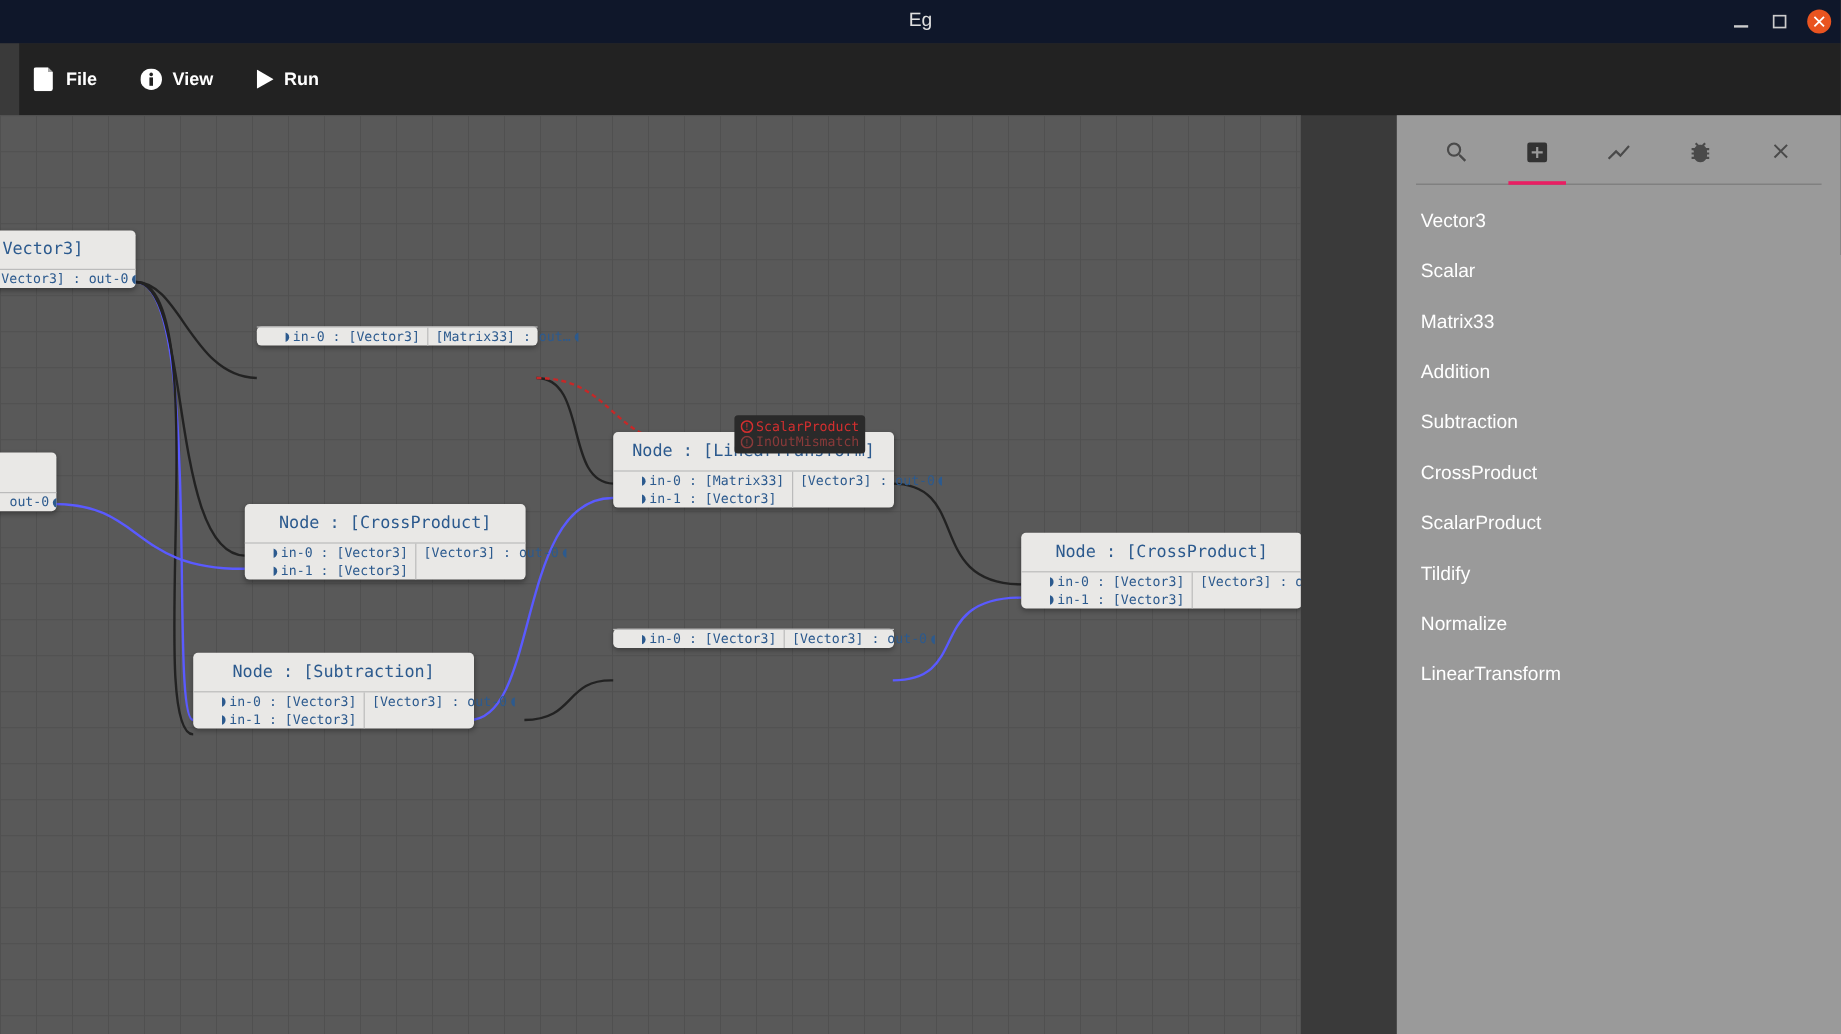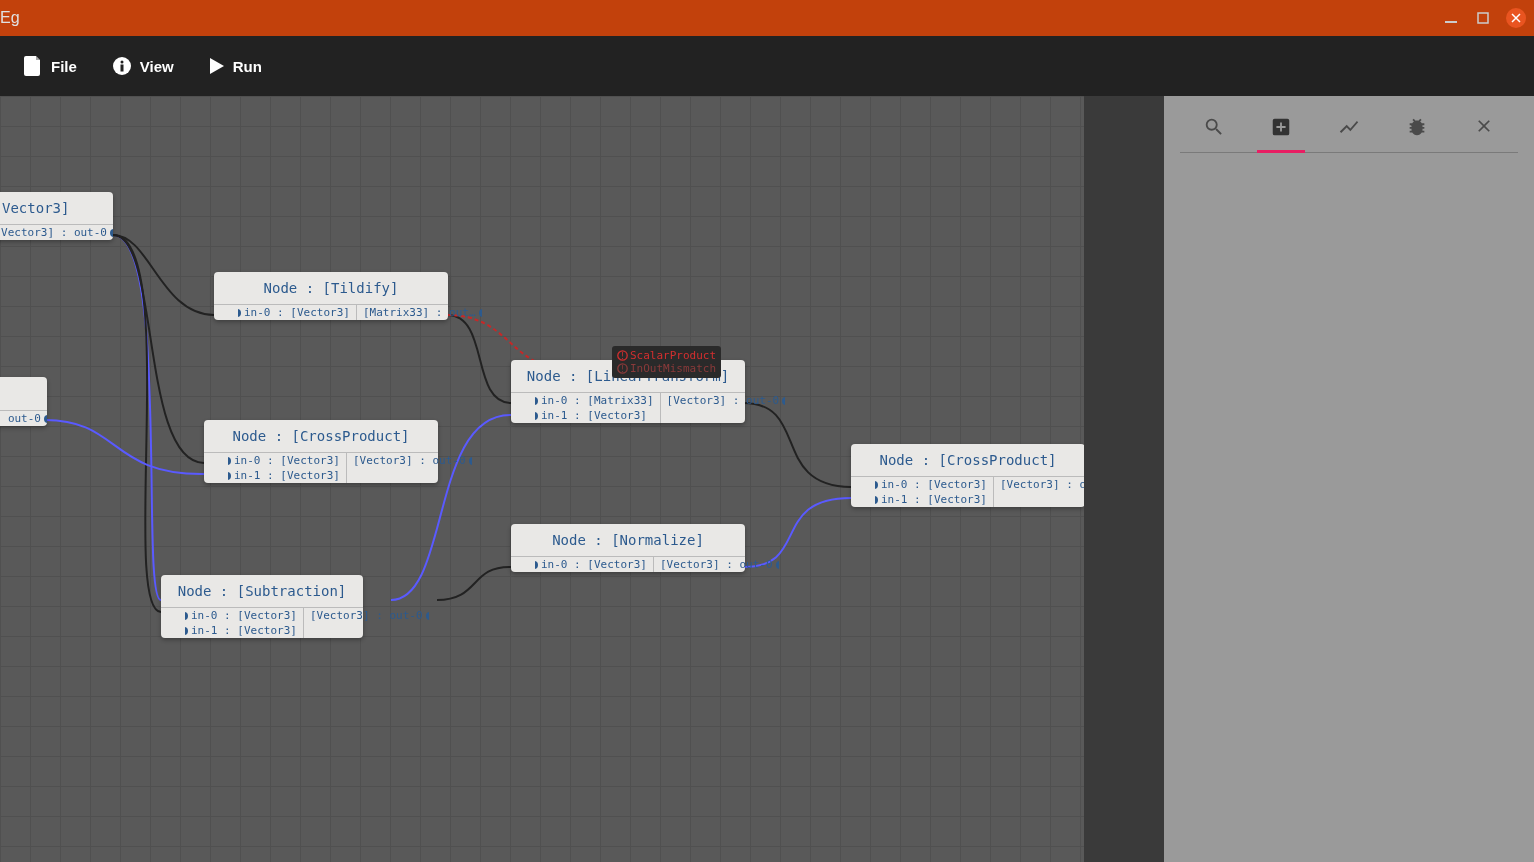--- a/index.html
+++ b/index.html
@@ -1,21 +1,21 @@
 <!DOCTYPE html>
 <html><head>
 <meta charset="utf-8">
 <style>
 * { box-sizing: border-box; margin: 0; padding: 0; }
 html, body { width: 1534px; height: 862px; overflow: hidden; font-family: sans-serif; background: #3a3a3a; }
-.titlebar { height: 36px; background: #c2410c; color: #e0e0e0; display: flex; align-items: center; justify-content: flex-start; position: relative; }
+.titlebar { height: 36px; background: #0f172a; color: #e0e0e0; display: flex; align-items: center; justify-content: center; position: relative; }
 .titlebar .win-controls { position: absolute; right: 8px; display: flex; gap: 14px; align-items: center; }
 .win-btn { width: 18px; height: 18px; display: flex; align-items: center; justify-content: center; cursor: pointer; color: #ccc; }
 .win-close { background: #e95420; border-radius: 50%; width: 20px; height: 20px; }
-.toolbar { height: 60px; background: #222; color: #fff; display: flex; align-items: center; padding: 0 24px; gap: 36px; }
+.toolbar { height: 60px; background: #222; color: #fff; display: flex; align-items: center; padding: 0 12px; gap: 36px; margin-left: 16px; }
 .toolbar .menu-item { display: flex; align-items: center; gap: 9px; cursor: pointer; font-size: 15px; font-weight: 600; }
 .canvas-area { position: absolute; left: 0; top: 96px; width: 1084px; height: 766px; background: #595959;
   background-image: linear-gradient(#505050 1px, transparent 1px), linear-gradient(90deg, #505050 1px, transparent 1px);
   background-size: 30px 30px; overflow: hidden; }
 .node { position: absolute; background: #e9e8e6; border-radius: 4px; box-shadow: 0 2px 4px rgba(0,0,0,.3); }
 .node-title { color: #2c5a8e; font-family: monospace; font-size: 14px; text-align: center; padding: 8px 10px; }
 .node-ports { display: flex; border-top: 1px solid #bbb; }
 .port-col { flex: 1; }
 .port-col.in { border-right: 1px solid #bbb; margin-left: 24px; }
 .port { font-family: monospace; font-size: 11px; color: #2c5a8e; padding: 1px 6px; position: relative; white-space: nowrap; overflow: hidden; text-overflow: ellipsis; }
@@ -111,21 +111,20 @@
   <div class="node" style="left:-50px; top:281px; width:97px">
     <div class="node-title" style="height:33px"></div>
     <div class="node-ports">
         <div class="port-col">
           <div class="port out">out-0</div>
         </div>
       </div>
   </div>
 
   <div class="node" style="left:214px; top:176px; width:234px">
-    <div class="node-title">Node : [Tildify]</div>
     <div class="node-ports">
       <div class="port-col in">
           <div class="port in">in-0 : [Vector3]</div>
         </div>
       <div class="port-col">
           <div class="port out">[Matrix33] : out…</div>
         </div>
     </div>
   </div>
 
@@ -135,21 +134,21 @@
       <div class="port-col in">
         <div class="port in">in-0 : [Vector3]</div>
         <div class="port in">in-1 : [Vector3]</div>
       </div>
       <div class="port-col">
           <div class="port out">[Vector3] : out-0</div>
         </div>
     </div>
   </div>
 
-  <div class="node" style="left:161px; top:479px; width:202px">
+  <div class="node" style="left:161px; top:448px; width:234px">
     <div class="node-title">Node : [Subtraction]</div>
     <div class="node-ports">
       <div class="port-col in">
         <div class="port in">in-0 : [Vector3]</div>
         <div class="port in">in-1 : [Vector3]</div>
       </div>
       <div class="port-col">
           <div class="port out">[Vector3] : out-0</div>
         </div>
     </div>
@@ -179,21 +178,20 @@
     <div class="error-line dim">
         <svg width="11" height="11" viewBox="0 0 11 11">
           <circle cx="5.5" cy="5.5" r="4.7" fill="none" stroke="#8a3a3a" stroke-width="1.3"></circle>
           <text x="5.5" y="8.5" text-anchor="middle" font-size="8" fill="#8a3a3a">!</text>
         </svg>
         <span>InOutMismatch</span>
       </div>
   </div>
 
   <div class="node" style="left:511px; top:428px; width:234px">
-    <div class="node-title">Node : [Normalize]</div>
     <div class="node-ports">
       <div class="port-col in">
           <div class="port in">in-0 : [Vector3]</div>
         </div>
       <div class="port-col">
           <div class="port out">[Vector3] : out-0</div>
         </div>
     </div>
   </div>
 
@@ -222,13 +220,25 @@
     <div class="side-tab"><svg width="22" height="22" viewBox="0 0 24 24">
           <path d="M3.5 18.5l6-6 4 4L22 6.92 20.59 5.5l-7.09 8-4-4L2 17l1.5 1.5z"></path>
         </svg></div>
     <div class="side-tab"><svg width="22" height="22" viewBox="0 0 24 24">
           <path d="M20 8h-2.81a5.99 5.99 0 0 0-1.82-1.96l1.63-1.63-1.41-1.41-2.17 2.17C12.96 5.06 12.49 5 12 5s-.96.06-1.42.17L8.41 3l-1.41 1.41 1.63 1.63C7.88 6.55 7.26 7.22 6.81 8H4v2h2.09c-.5.33-.9.66-.09 1v1H4v2h2v1c0 .34.04.67.09 1H4v2h2.81c1.04 1.79 2.97 3 5.19 3s4.15-1.21 5.19-3H20v-2h-2.09c.05-.33.09-.66.09-1v-1h2v-2h-2v-1c0-.34-.04-.67-.09-1H20V8z"></path>
         </svg></div>
     <div class="side-tab"><svg width="20" height="20" viewBox="0 0 24 24">
           <path d="M19 6.41L17.59 5 12 10.59 6.41 5 5 6.41 10.59 12 5 17.59 6.41 19 12 13.41 17.59 19 19 17.59 13.41 12z"></path>
         </svg></div>
   </div>
+  <div class="node-list">
+      <div class="node-list-item">Vector3</div>
+      <div class="node-list-item">Scalar</div>
+      <div class="node-list-item">Matrix33</div>
+      <div class="node-list-item">Addition</div>
+      <div class="node-list-item">Subtraction</div>
+      <div class="node-list-item">CrossProduct</div>
+      <div class="node-list-item">ScalarProduct</div>
+      <div class="node-list-item">Tildify</div>
+      <div class="node-list-item">Normalize</div>
+      <div class="node-list-item">LinearTransform</div>
+    </div>
 </div>
 
 </body></html>

